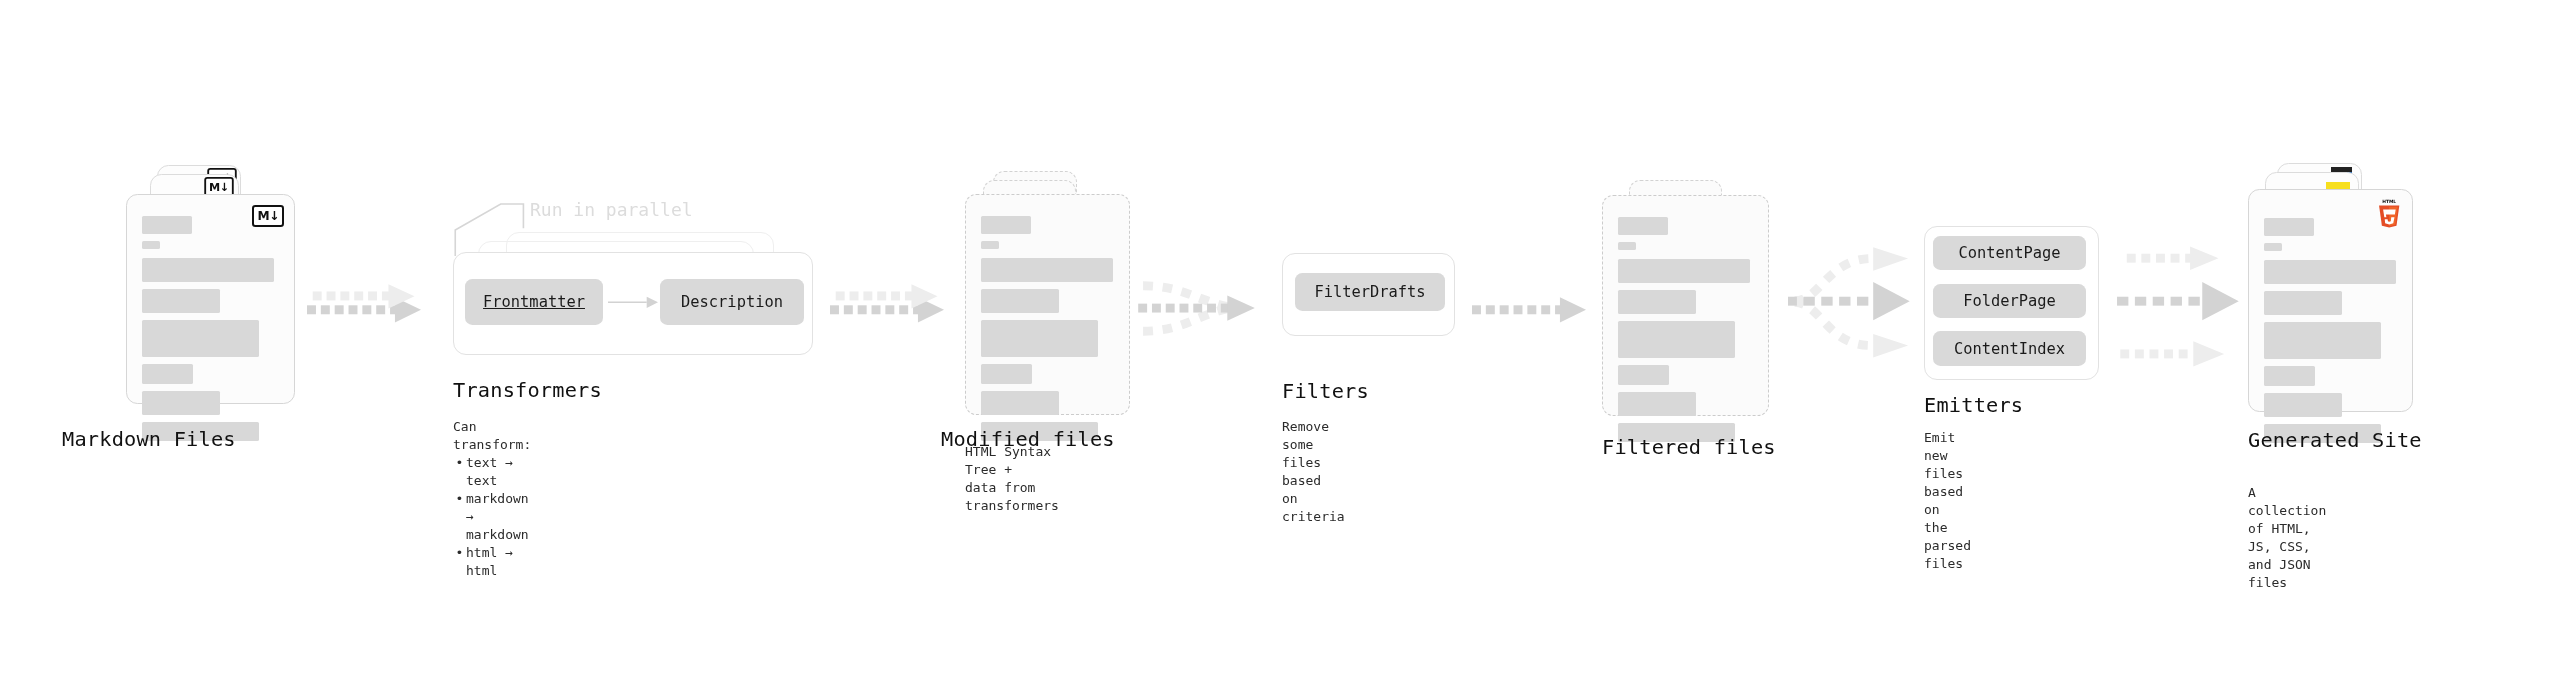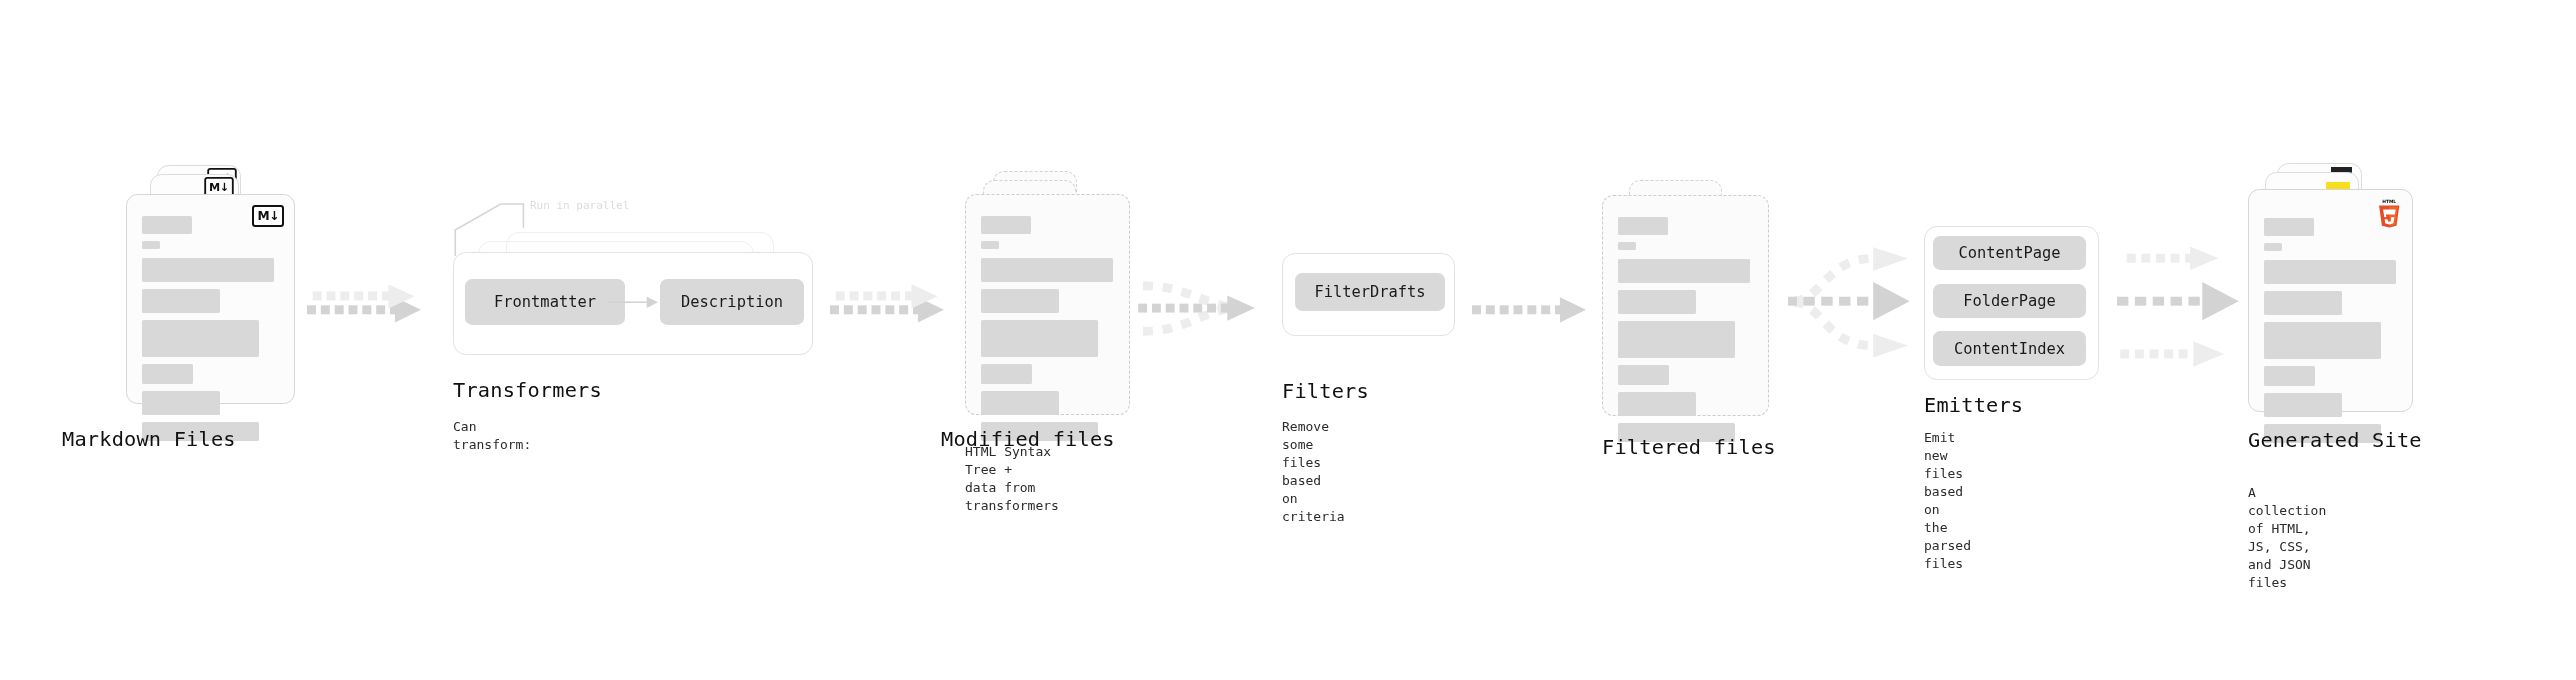--- a/index.html
+++ b/index.html
@@ -150,21 +150,21 @@
   .bullets .b-head { display: block; }
   .bullets ul { margin: 0; padding-left: 13px; list-style: none; }
   .bullets li { position: relative; }
   .bullets li::before {
     content: "\2022";
     position: absolute;
     left: -10.6px;
   }
   .parallel-note {
     position: absolute;
-    font-size: 11px;
+    font-size: 18px;
     color: #dcdcdc;
     white-space: nowrap;
   }
   svg { display: block; overflow: visible; }
 </style>
 </head>
 <body>
 
 <div id="stage">
 
@@ -237,31 +237,36 @@
 
     <div class="group-box ghost-layer" style="left:478px; top:241px; width:276px; height:93px;"></div>
     <div class="pill faded1" style="left:488px; top:268px; width:114px; height:37px;"></div>
     <div class="pill faded1" style="left:662px; top:268px; width:122px; height:37px;"></div>
     <svg style="position:absolute; left:615px; top:280px;" width="42" height="13" viewBox="0 0 52 16">
       <line x1="0" y1="8" x2="40" y2="8" stroke="#e3e3e3" stroke-width="2"></line>
       <polygon points="40,2 52,8 40,14" fill="#e3e3e3"></polygon>
     </svg>
 
     <div class="group-box" style="left:453px; top:252px; width:360px; height:103px;"></div>
-    <div class="pill" style="left:465px; top:279px; width:160px; height:46px;">Frontmatter</div>
+    <div class="pill" style="left:465px; top:279px; width:138px; height:46px;text-decoration:underline;">Frontmatter</div>
     <svg style="position:absolute; left:608px; top:295px;" width="50" height="14.6" viewBox="0 0 62 18">
       <line x1="0" y1="9" x2="48" y2="9" stroke="#d2d2d2" stroke-width="2"></line>
       <polygon points="48,2 62,9 48,16" fill="#d2d2d2"></polygon>
     </svg>
     <div class="pill" style="left:660px; top:279px; width:144px; height:46px;">Description</div>
 
     <div class="title" style="left:453px; top:378px;">Transformers</div>
 
     <div class="bullets" style="left:453px; top:418px;">
       <span class="b-head">Can transform:</span>
+      <ul>
+        <li>text → text</li>
+        <li>markdown → markdown</li>
+        <li>html → html</li>
+      </ul>
     </div>
   </div>
 
   <div class="node" style="left:830px; top:280px;">
     <svg width="114" height="49" viewBox="0 0 140 60">
       <g fill="#d3d3d3">
         <rect x="0" y="31" width="11" height="11"></rect>
           <rect x="17" y="31" width="11" height="11"></rect>
         <rect x="34" y="31" width="11" height="11"></rect>
           <rect x="51" y="31" width="11" height="11"></rect>

